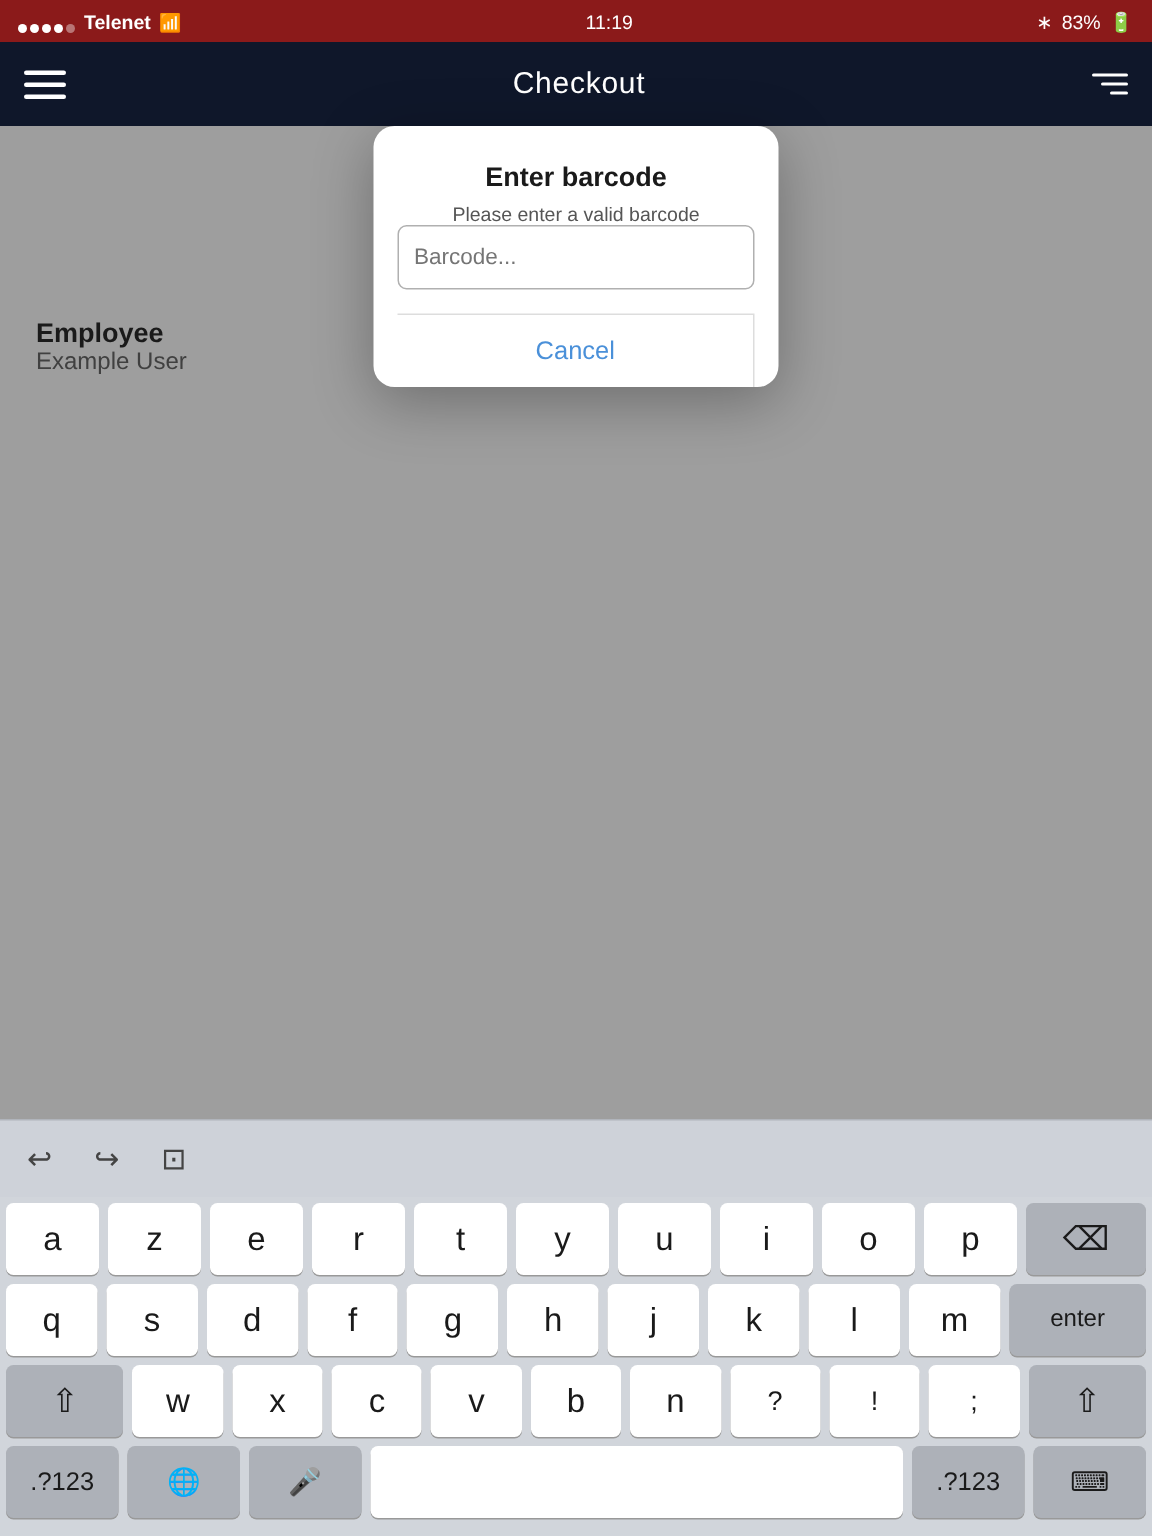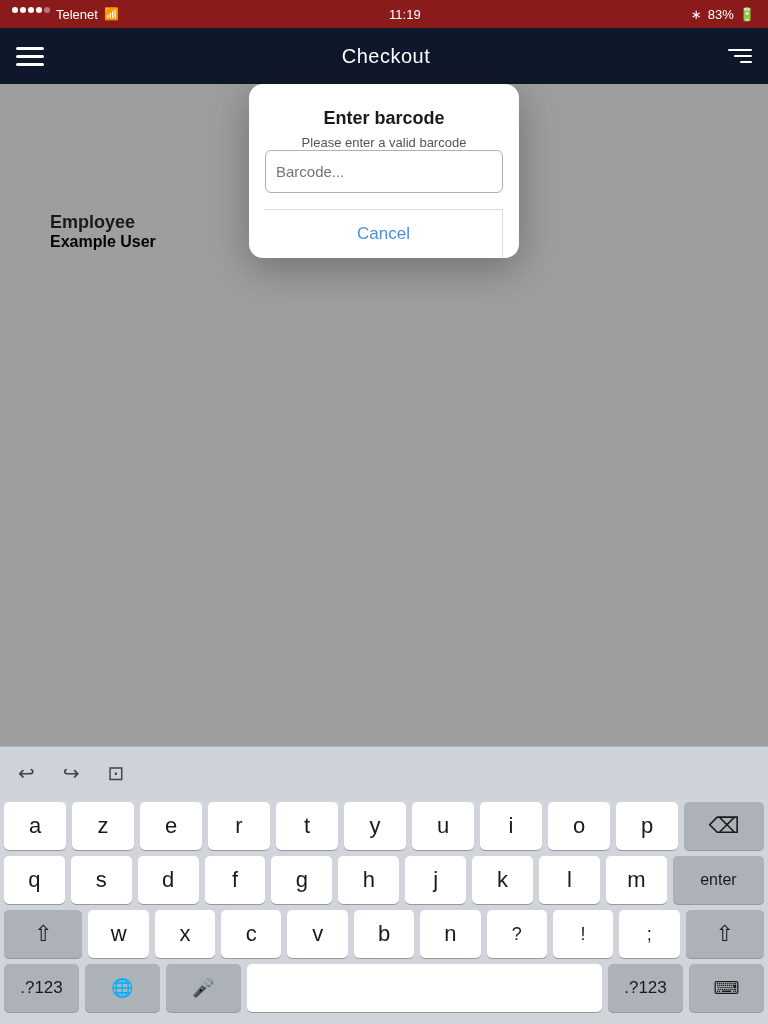--- a/index.html
+++ b/index.html
@@ -19,22 +19,23 @@
       background: #8B1A1A;
       display: flex;
       align-items: center;
       justify-content: space-between;
       padding: 0 12px;
       color: white;
       font-size: 13px;
     }
     .status-left {
       display: flex;
-      align-items: flex-start;
+      align-items: flex-end;
       gap: 6px;
+      font-weight: bold;
     }
     .status-right {
       display: flex;
       align-items: center;
       gap: 6px;
     }
     .signal-dots {
       display: flex; gap: 2px; align-items: center;
     }
     .dot {
@@ -97,31 +98,29 @@
       align-items: center;
       justify-content: center;
       background: transparent;
     }
 
     
     .employee-info {
       position: absolute;
       top: 128px;
       left: 24px;
-      margin-left: 26px;
     }
     .employee-label {
       font-size: 18px;
       font-weight: 700;
       color: #1a1a1a;
     }
     .employee-name {
       font-size: 16px;
-      color: #000000;
-      font-weight: bold;
+      color: #404040;
     }
 
     
     .modal-overlay {
       position: absolute;
       top: 0; left: 0;
       width: 100%; height: 100%;
       display: flex;
       align-items: flex-start;
       justify-content: center;

